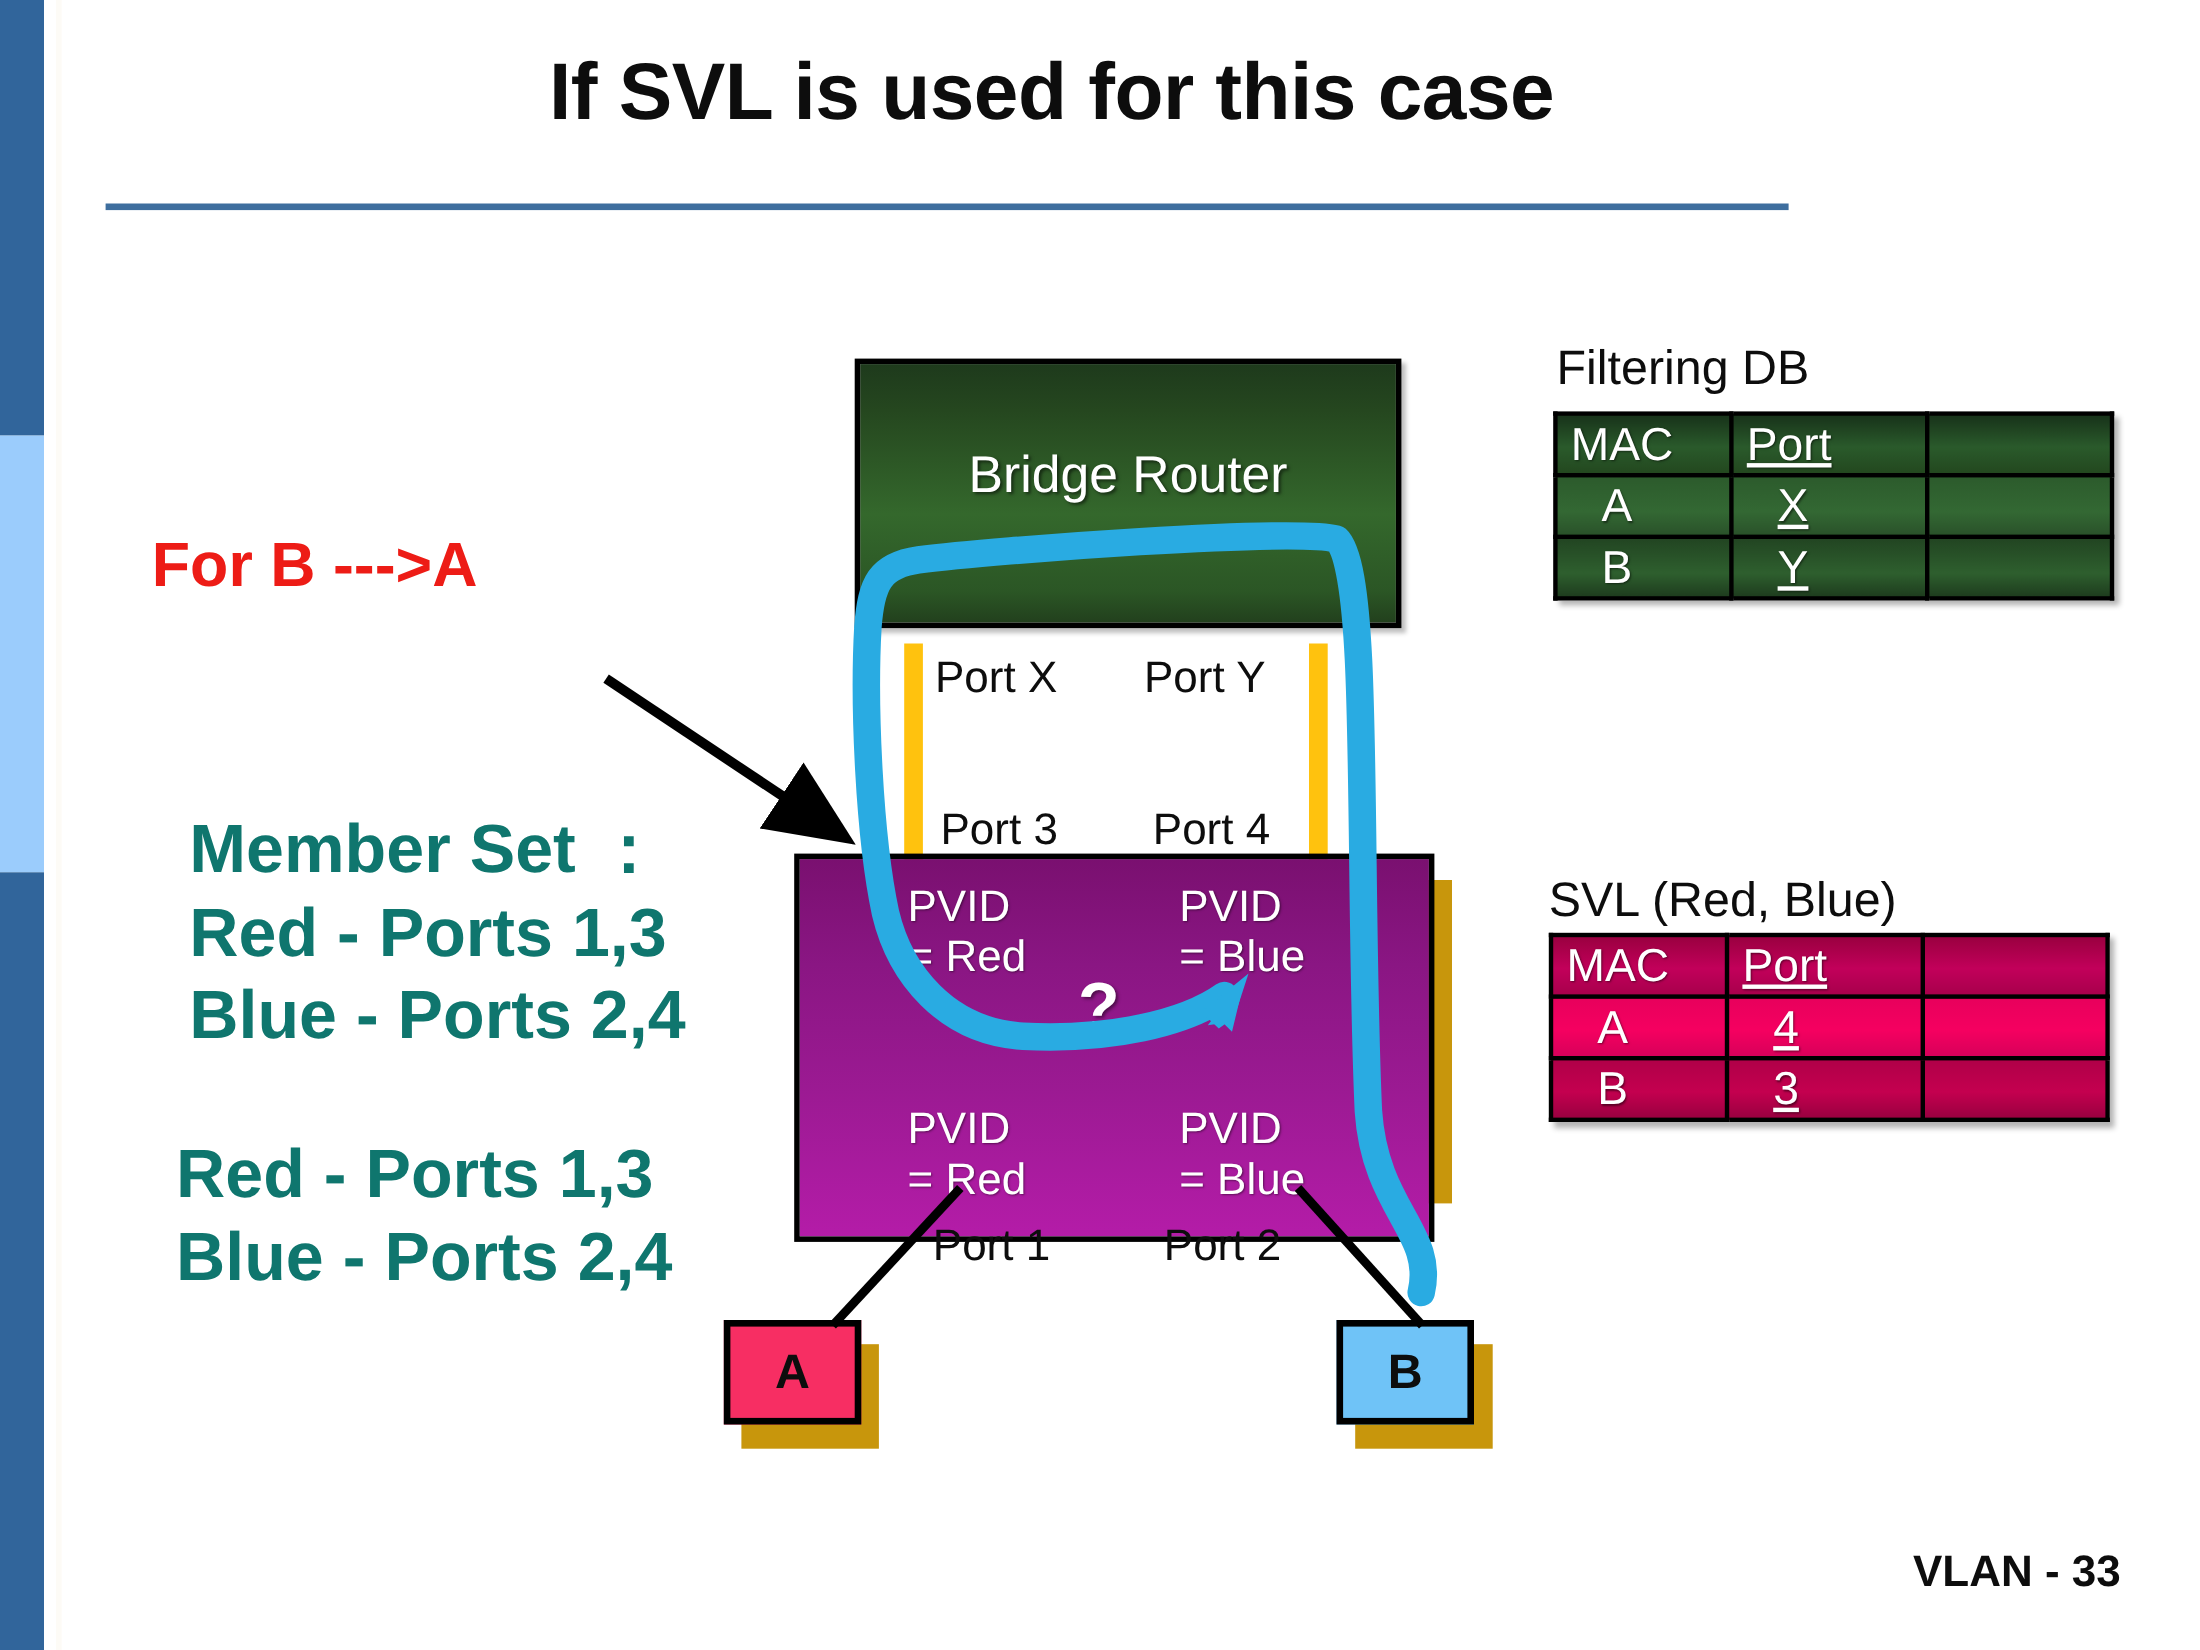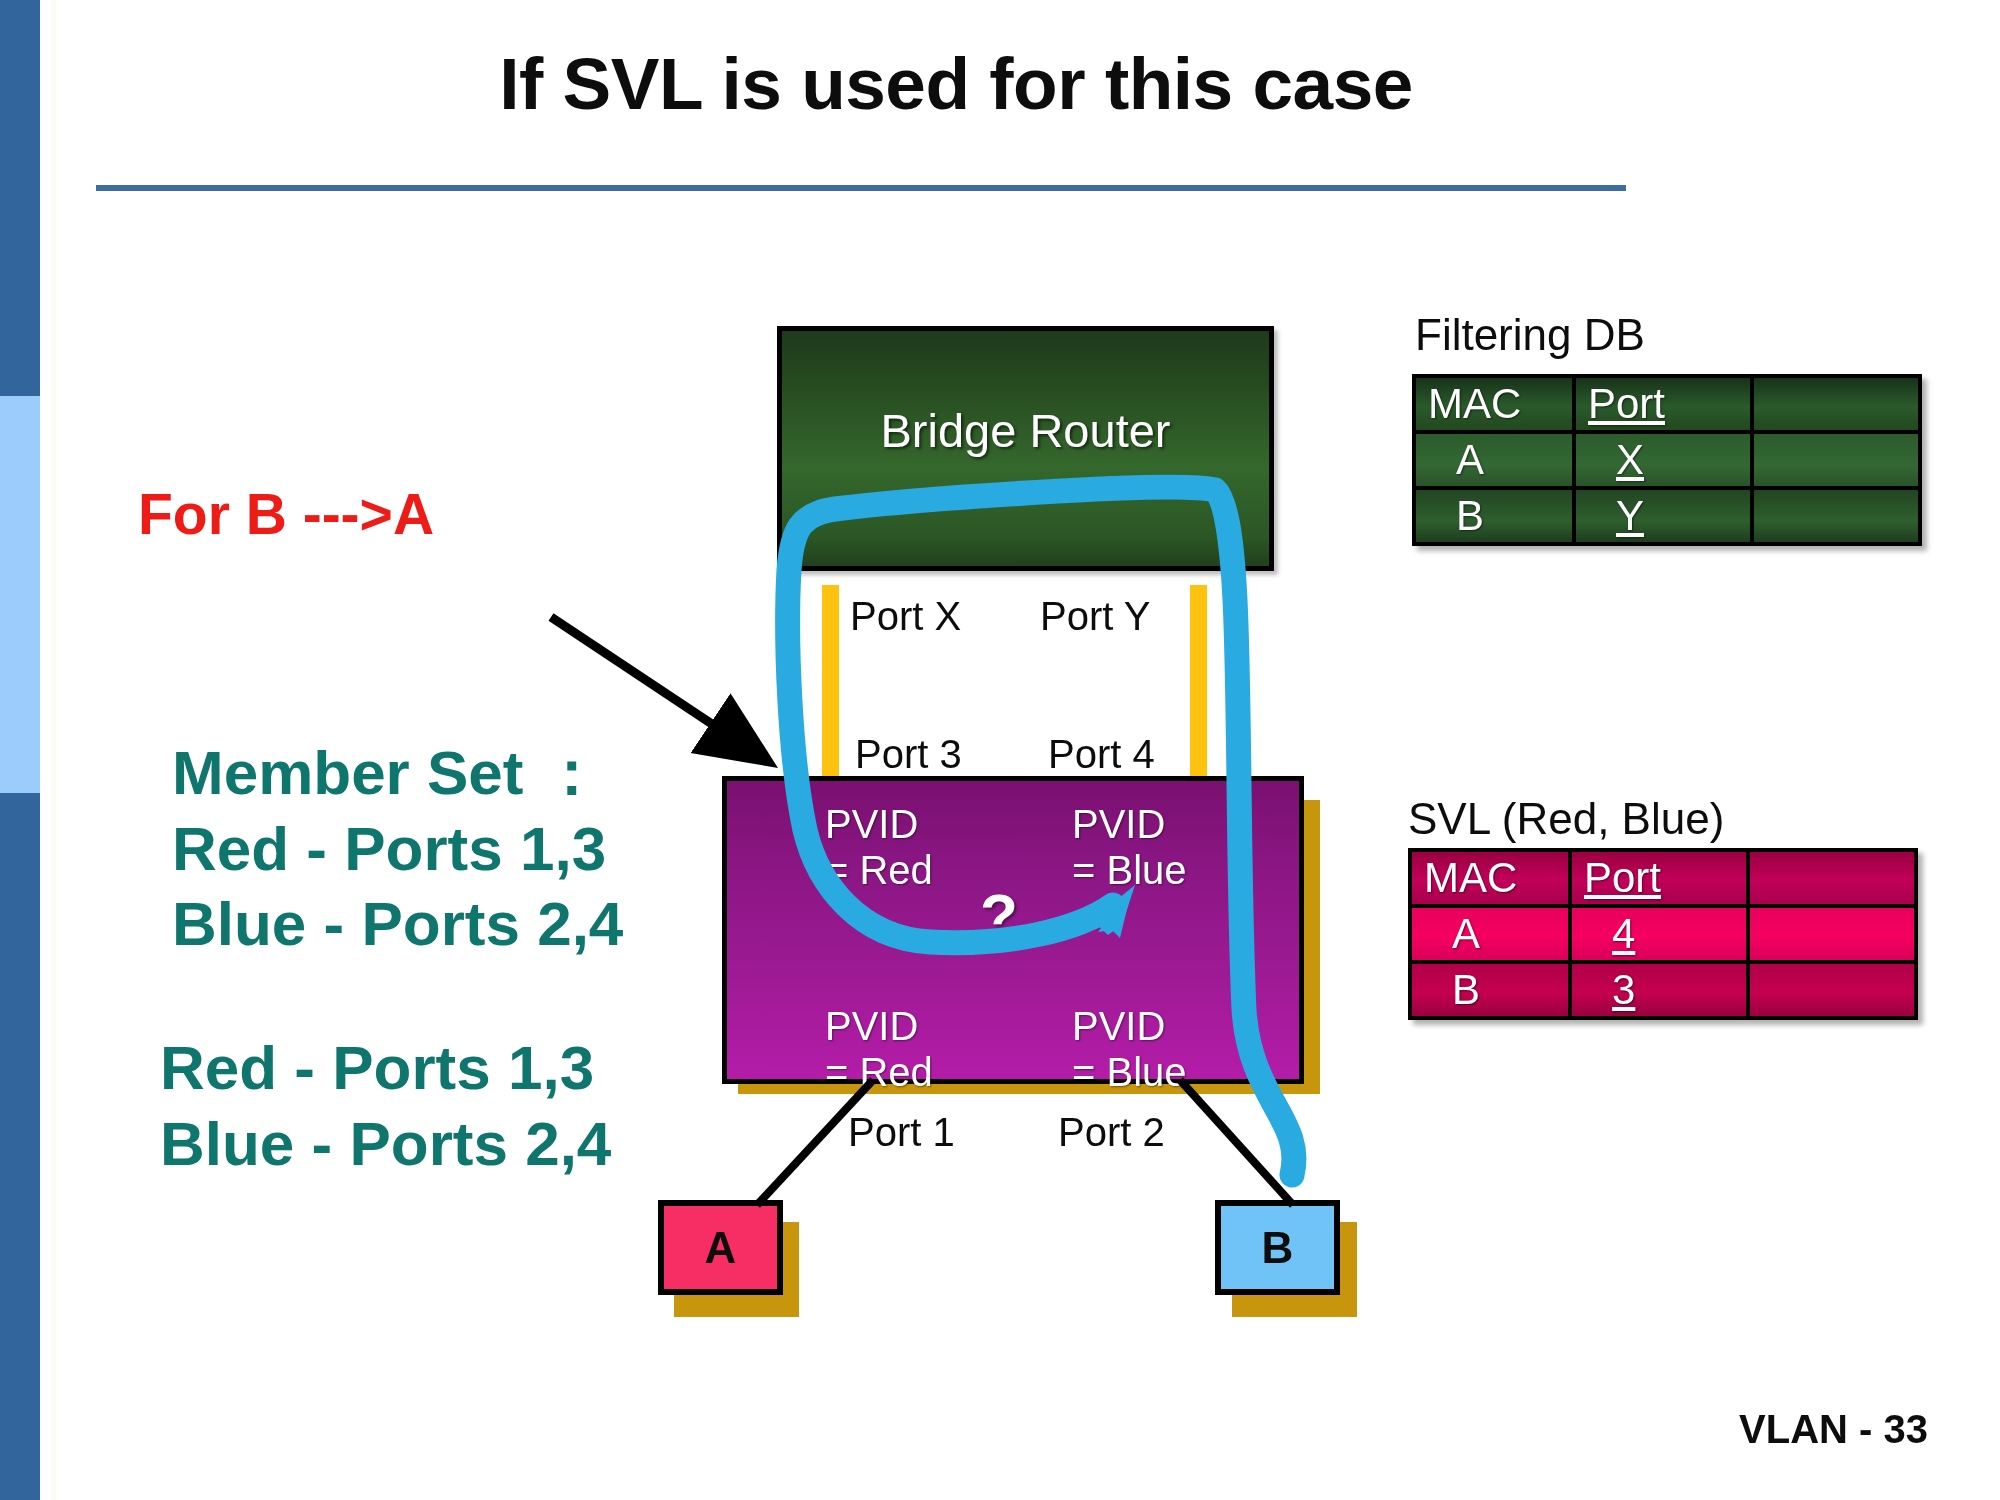--- a/index.html
+++ b/index.html
@@ -62,21 +62,21 @@
     text-align:center;color:#FFFFFF;font-size:47px;font-weight:400;
     text-shadow:2px 2px 3px rgba(0,0,0,.55);
   }
 
   
   .switch-shadow{
     position:absolute;left:738px;top:800px;width:582px;height:294px;
     background:#C8960C;
   }
   .switch{
-    position:absolute;left:722px;top:776px;width:582px;height:308px;
+    position:absolute;left:722px;top:776px;width:582px;height:353px;
     background:linear-gradient(180deg,#7A1070 0%, #8A1683 28%, #9C1A93 62%, #B41CA8 100%);
     border:5px solid #000;box-sizing:border-box;
   }
   .pvid{
     position:absolute;color:#FFFFFF;font-size:40px;line-height:1.15;
     white-space:pre-line;text-shadow:1px 1px 2px rgba(0,0,0,.45);
   }
   .pvid.p3{left:98px;top:20px;}
   .pvid.p4{left:345px;top:20px;}
   .pvid.p1{left:98px;top:222px;}

